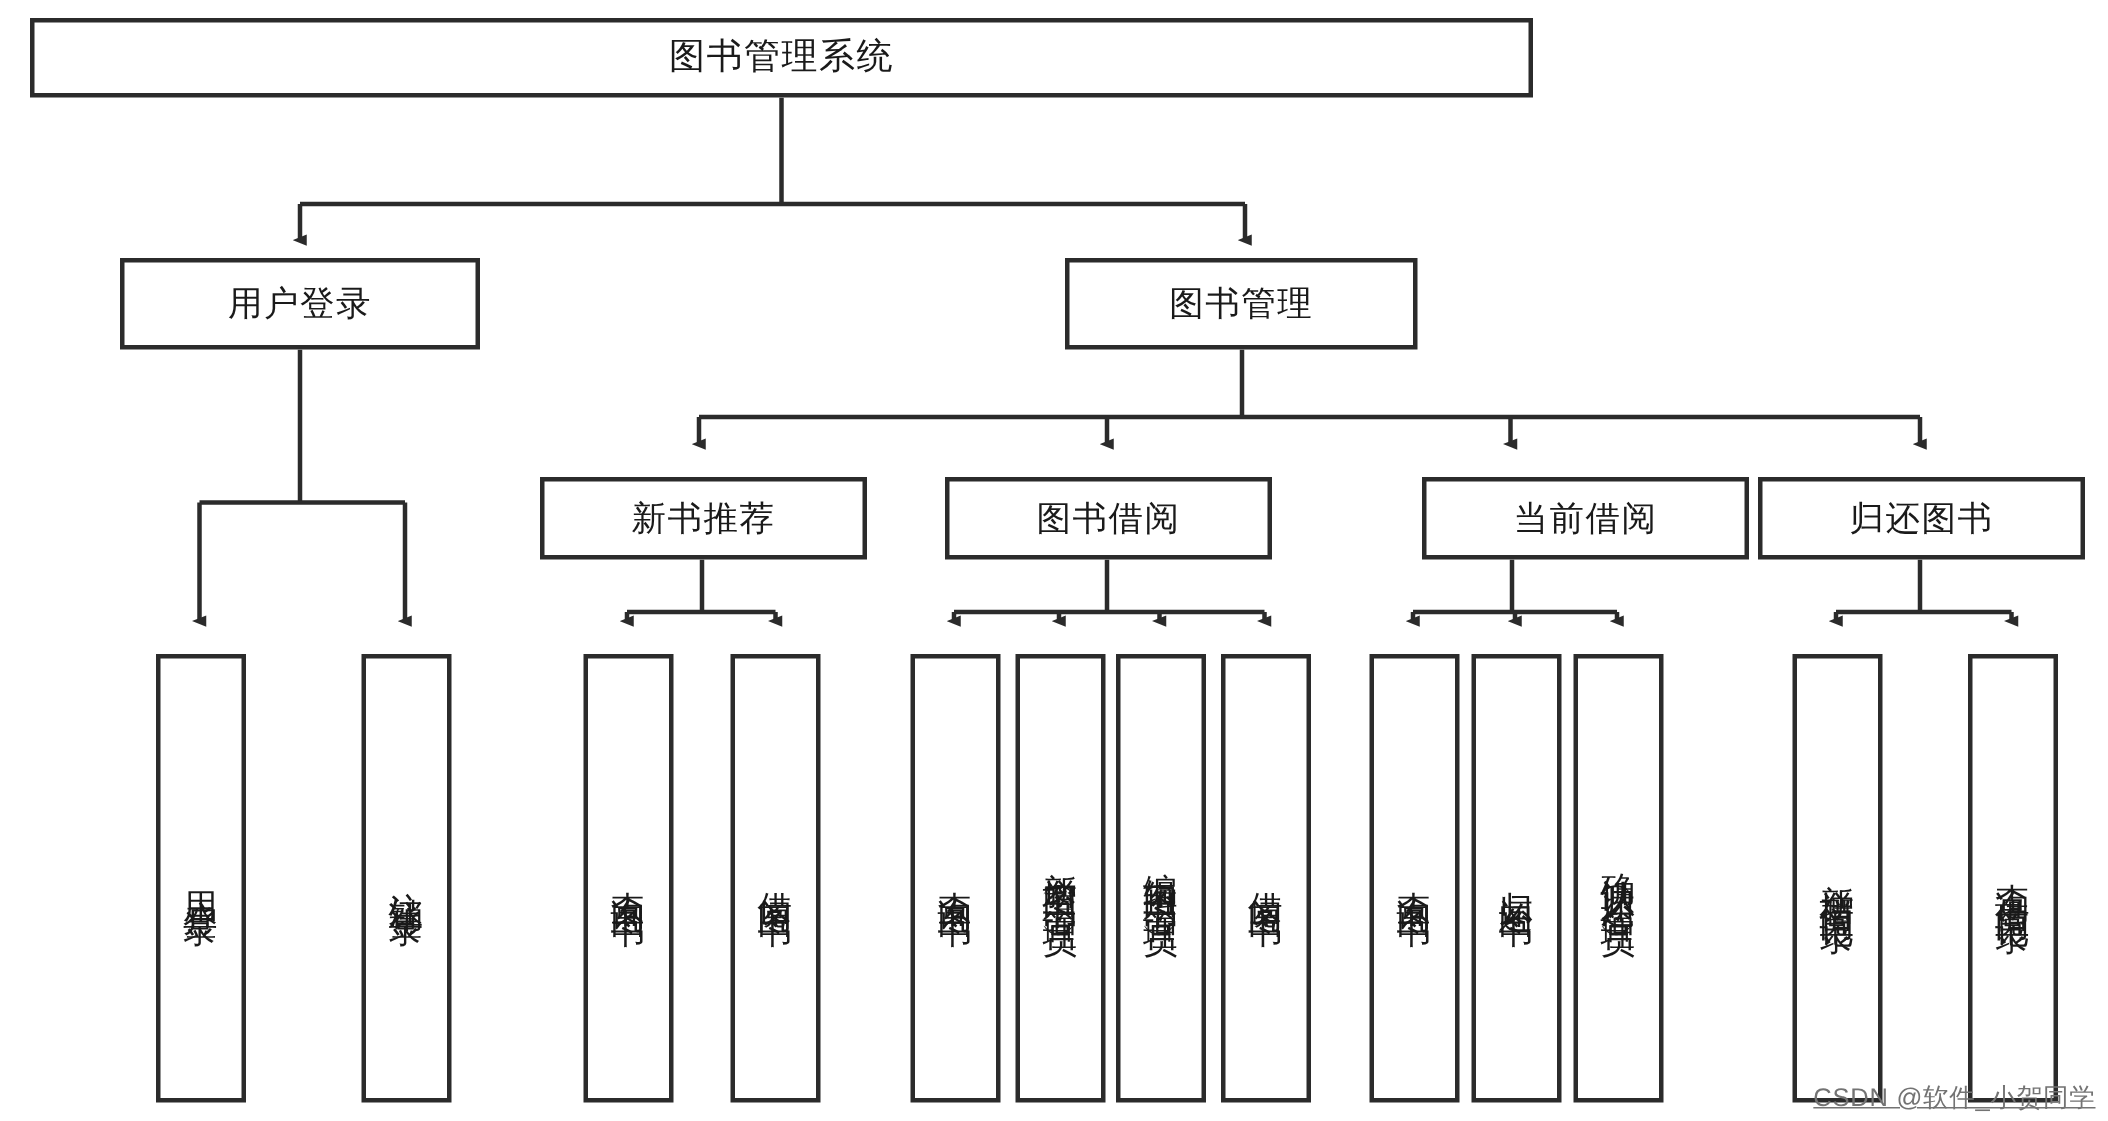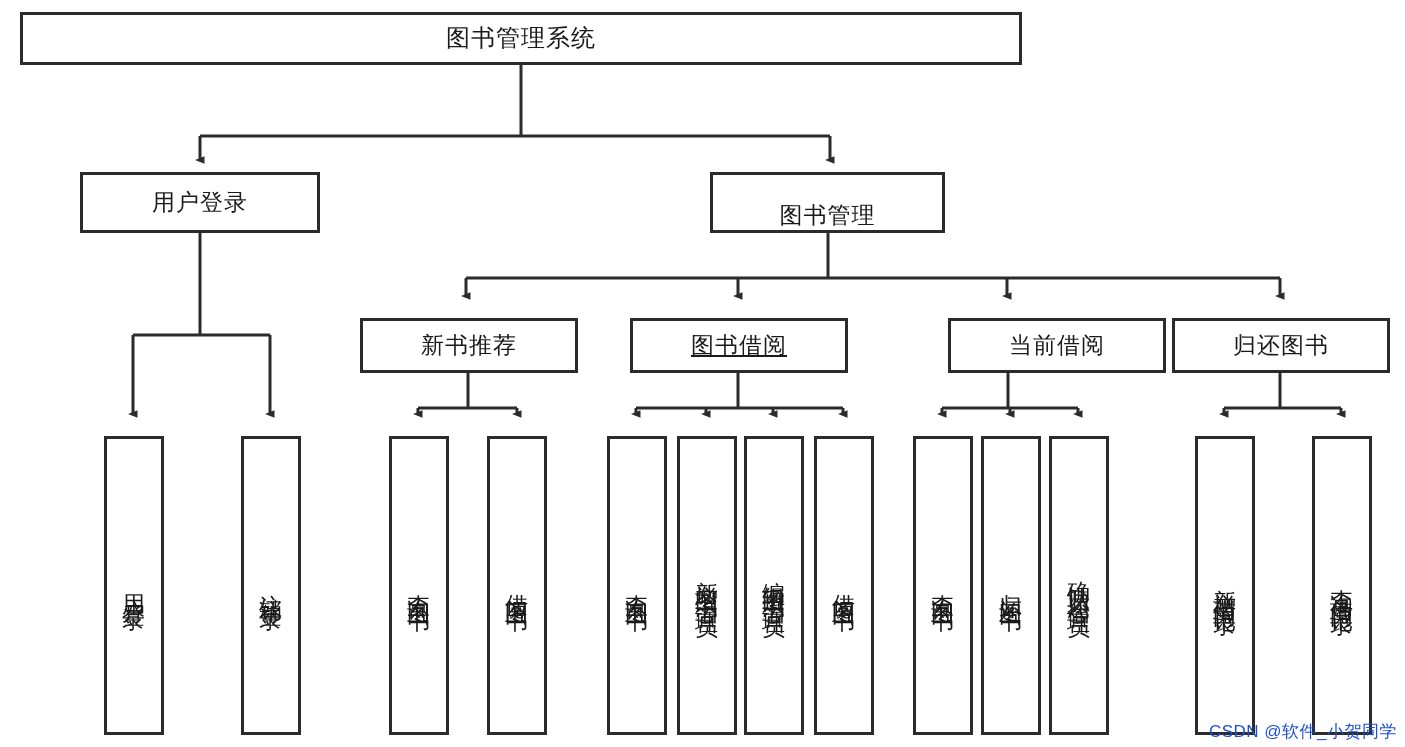--- a/index.html
+++ b/index.html
@@ -59,23 +59,24 @@
     white-space: normal;
     max-height: 100%;
     text-align: center;
     font-size: 23px;
   }
   .watermark {
     position: absolute;
     right: 8px;
     bottom: 4px;
     font-size: 17px;
-    color: #1d4ed8;
+    color: #737373;
     letter-spacing: 0.5px;
     white-space: nowrap;
+    text-decoration: underline;
   }
 </style>
 </head>
 <body>
 
 <div id="canvas">
 
   <svg id="edges" viewBox="0 0 1405 747" xmlns="http://www.w3.org/2000/svg">
     <defs>
       <marker id="arrow" markerWidth="10" markerHeight="10" refX="4.2" refY="5" orient="auto" markerUnits="userSpaceOnUse">
@@ -127,28 +128,28 @@
     </g>
   </svg>
 
   <div class="node root horiz" style="left:20px; top:12px; width:1002px; height:53px;">
     <span>图书管理系统</span>
   </div>
 
   <div class="node horiz" style="left:80px; top:172px; width:240px; height:61px;">
     <span>用户登录</span>
   </div>
-  <div class="node horiz" style="left:710px; top:172px; width:235px; height:61px;align-items:flex-end;">
+  <div class="node horiz" style="left:710px; top:172px; width:235px; height:61px;">
     <span>图书管理</span>
   </div>
 
   <div class="node horiz" style="left:360px; top:318px; width:218px; height:55px;">
     <span>新书推荐</span>
   </div>
-  <div class="node horiz" style="left:630px; top:318px; width:218px; height:55px;text-decoration:underline;">
+  <div class="node horiz" style="left:630px; top:318px; width:218px; height:55px;">
     <span>图书借阅</span>
   </div>
   <div class="node horiz" style="left:900px; top:318px; width:218px; height:55px;margin-left:48px;">
     <span>当前借阅</span>
   </div>
   <div class="node horiz" style="left:1172px; top:318px; width:218px; height:55px;">
     <span>归还图书</span>
   </div>
 
   <div class="node leaf" style="left:104px; top:436px; width:60px; height:299px;">

